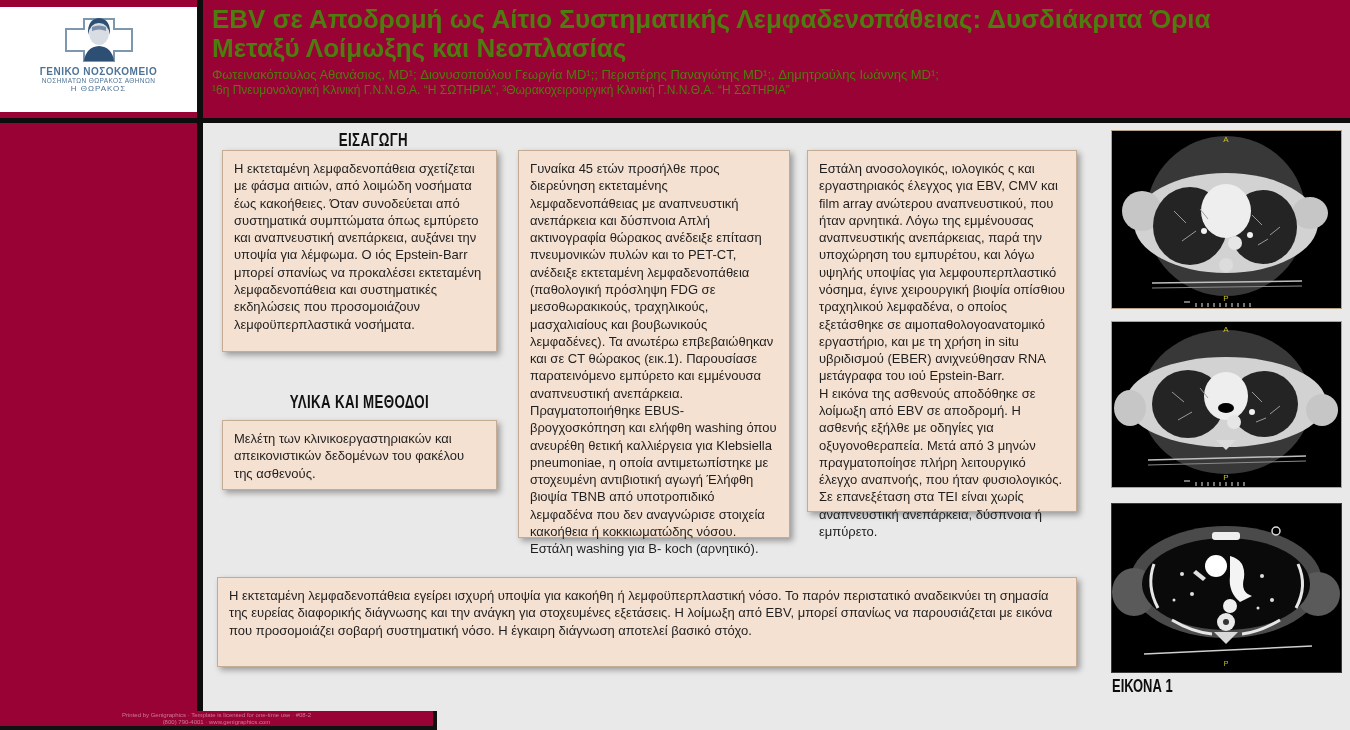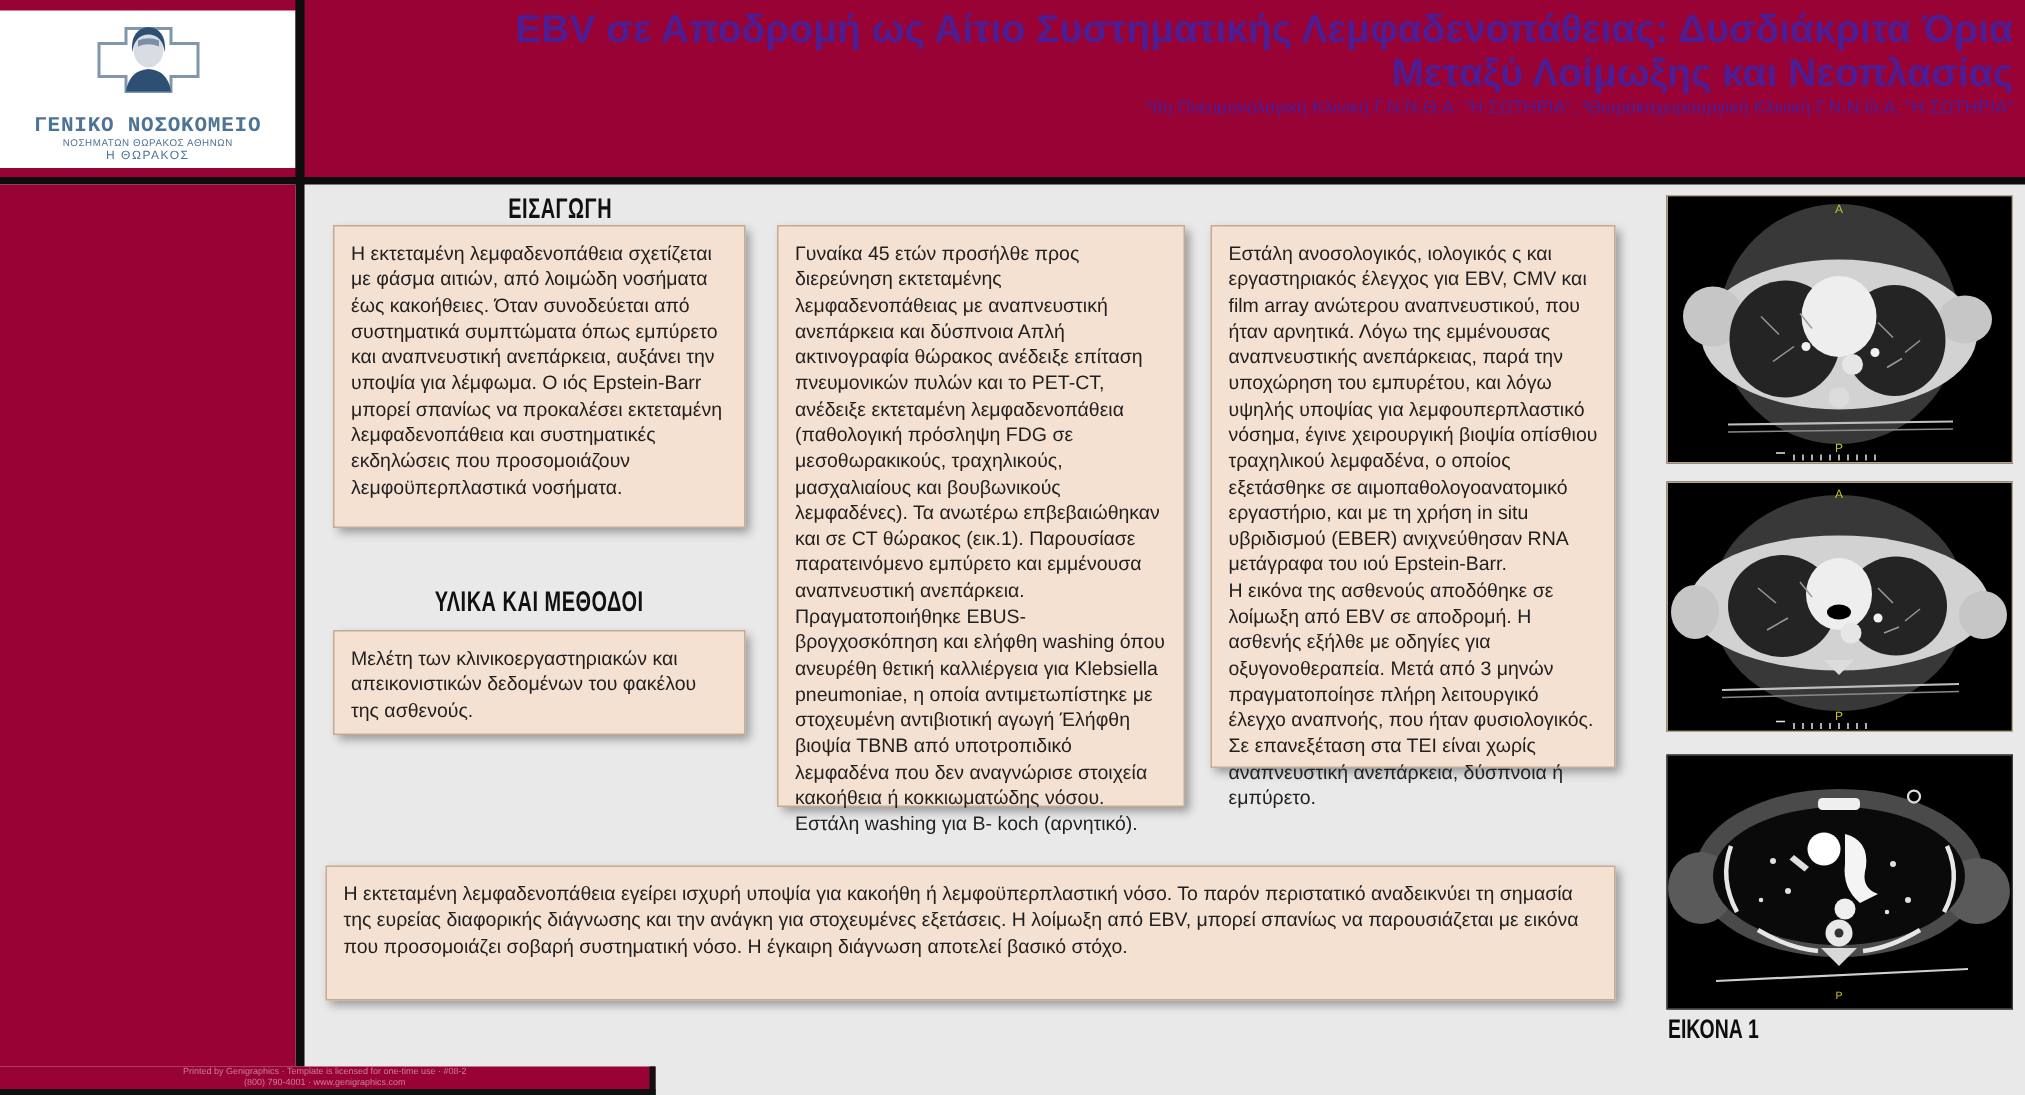--- a/index.html
+++ b/index.html
@@ -7,25 +7,25 @@
   .poster { position:relative; width:1350px; height:730px; background:#e9e9e9; overflow:hidden; margin:0 auto; }
 
   
   .banner { position:absolute; left:0; top:0; width:1350px; height:118px; background:#990235; }
   .hline  { position:absolute; left:0; top:118px; width:1350px; height:5px; background:#0d0d0d; }
   .vline  { position:absolute; left:197px; top:0; width:6px; height:711px; background:#0d0d0d; }
   .sidebar{ position:absolute; left:0; top:123px; width:197px; height:588px; background:#990235; }
 
   .logo-box { position:absolute; left:0; top:7px; width:197px; height:105px; background:#ffffff; text-align:center; padding-top:4px; }
   .logo-box svg { display:block; margin:0 auto; }
-  .logo-t1 { font-size:14px; font-weight:bold; color:#4d7396; letter-spacing:.5px; margin-top:11px;font-family:Liberation Mono, monospace;}
+  .logo-t1 { font-size:10px; font-weight:bold; color:#4d7396; letter-spacing:.5px; margin-top:1px;}
   .logo-t2 { font-size:6.5px; color:#4d7396; letter-spacing:.4px; }
   .logo-t3 { font-size:8px; color:#4d7396; letter-spacing:1px; }
 
-  .banner-text { position:absolute; left:230px; right:8px; top:5px; text-align:right; color:#4c1d95; }
+  .banner-text { position:absolute; left:212px; right:8px; top:5px; text-align:left; color:#4d7c0f; }
   .banner-text h1 { font-size:26px; line-height:1.12; font-weight:bold; white-space:pre-line; }
   .authors { font-size:13px; margin-top:4px; }
   .affils  { font-size:12px; margin-top:1px; }
 
   
   .hdr { position:absolute; text-align:center; }
   .hdr span { display:inline-block; transform:scaleX(.70); transform-origin:center; font-weight:bold; font-size:19px; color:#111; letter-spacing:0.5px; white-space:nowrap; }
 
   
   .pbox { position:absolute; background:#f5e1d1; border:1px solid #c4ab94; box-shadow:3px 3px 6px rgba(0,0,0,.35); padding:9px 11px; font-size:13px; line-height:1.33; color:#1f1f1f; }
@@ -59,20 +59,21 @@
       <path d="M38 16 Q45 13 52 16 L52 20 Q45 17 38 20 Z" fill="#2e4f74" opacity="0.55"></path>
     </svg>
     <div class="logo-t1">ΓΕΝΙΚΟ ΝΟΣΟΚΟΜΕΙΟ</div>
     <div class="logo-t2">ΝΟΣΗΜΑΤΩΝ ΘΩΡΑΚΟΣ ΑΘΗΝΩΝ</div>
     <div class="logo-t3">Η ΘΩΡΑΚΟΣ</div>
   </div>
 
   <div class="banner-text">
     <h1>EBV σε Αποδρομή ως Αίτιο Συστηματικής Λεμφαδενοπάθειας: Δυσδιάκριτα Όρια
 Μεταξύ Λοίμωξης και Νεοπλασίας</h1>
+    <div class="authors">Φωτεινακόπουλος Αθανάσιος, MD¹; Διονυσοπούλου Γεωργία MD¹;; Περιστέρης Παναγιώτης MD¹;, Δημητρούλης Ιωάννης MD¹;</div>
     <div class="affils">¹6η Πνευμονολογική Κλινική Γ.Ν.Ν.Θ.Α. “Η ΣΩΤΗΡΙΑ”, ³Θωρακοχειρουργική Κλινική Γ.Ν.Ν.Θ.Α. “Η ΣΩΤΗΡΙΑ”</div>
   </div>
 
   <div class="hline"></div>
   <div class="vline"></div>
   <div class="sidebar"></div>
 
   <div class="hdr" style="left:236px; top:129px; width:275px;">
     <span>ΕΙΣΑΓΩΓΗ</span>
   </div>

